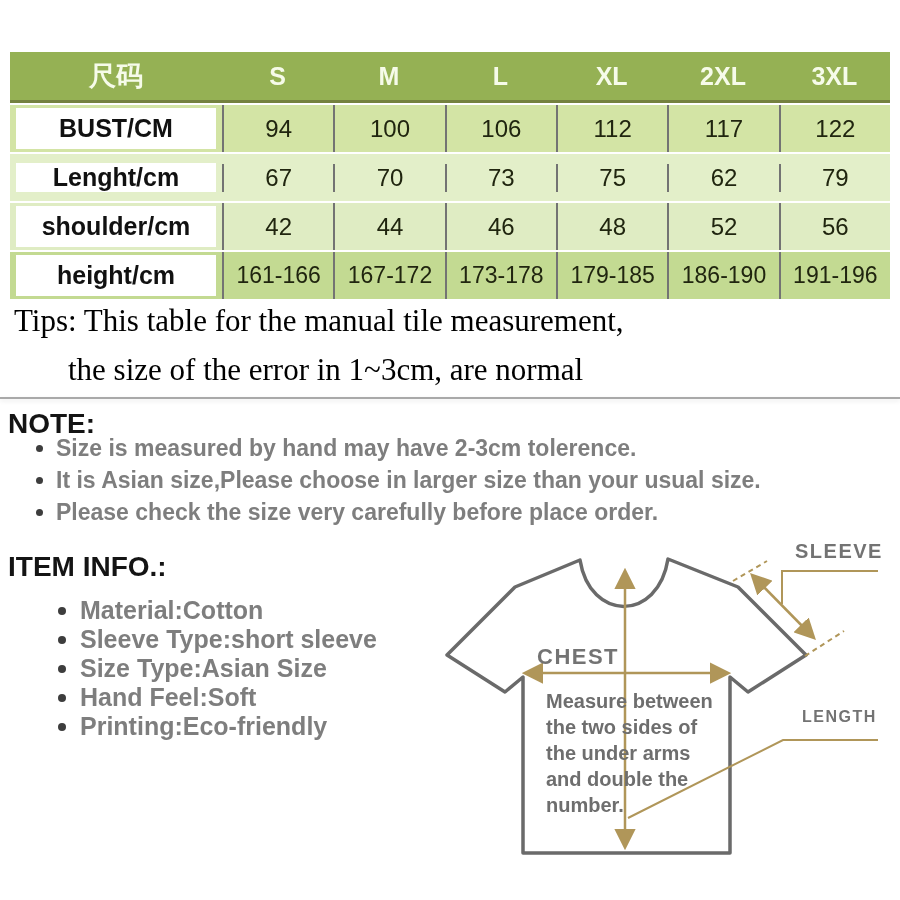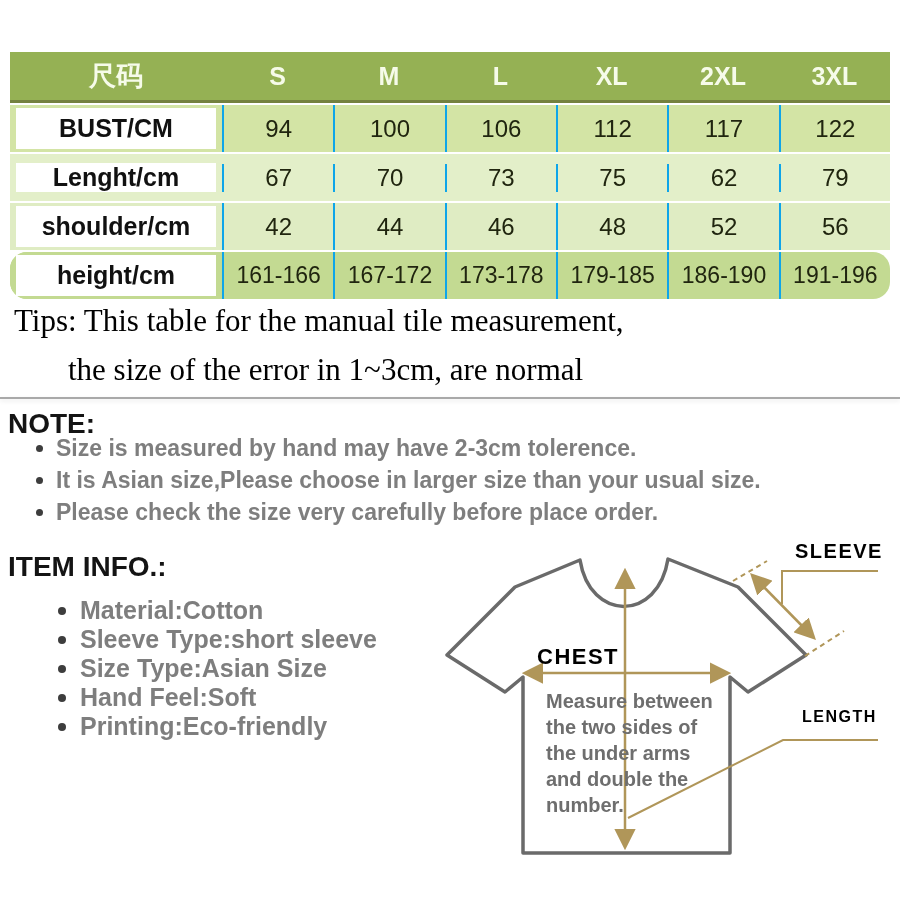--- a/index.html
+++ b/index.html
@@ -10,25 +10,25 @@
   .size-table{position:absolute;left:10px;top:52px;width:880px;}
   .thead{display:flex;height:48px;background:#95b154;border-bottom:3px solid #74813f;}
   .th{flex:1;display:flex;align-items:center;justify-content:center;
       color:#f6fbe9;font-weight:700;font-size:25px;}
   .th.label-col{flex:0 0 212px;font-size:27px;}
   .trow{display:flex;height:47px;margin-top:2px;}
   .tlabel-wrap{flex:0 0 212px;display:flex;}
   .tlabel{flex:1;margin:3px 6px;background:#ffffff;display:flex;align-items:center;
           justify-content:center;font-weight:700;font-size:25px;color:#111;}
   .td{flex:1;display:flex;align-items:center;justify-content:center;
-      font-size:24px;color:#20250f;border-left:2px solid #0ea5e9;} 
+      font-size:24px;color:#20250f;border-left:2px solid #737373;} 
   .row0, .row0 .tlabel-wrap{background:#d3e4a5;}
   .row1, .row1 .tlabel-wrap{background:#e3efc9;align-items:center;}
   .row2, .row2 .tlabel-wrap{background:#dfecc3;}
-  .row3, .row3 .tlabel-wrap{background:#c3da92;border-radius:17px;}
+  .row3, .row3 .tlabel-wrap{background:#c3da92;}
   .row3 .td{font-size:23px;}
 
   
   .tips-line{position:absolute;font-family:"Liberation Serif","DejaVu Serif",serif;
              font-size:31px;color:#000;white-space:nowrap;}
   .tips-1{left:14px;top:303px;}
   .tips-2{left:68px;top:352px;}
 
   
   .divider{position:absolute;left:0;top:397px;width:900px;height:2px;background:#a9a9a9;
@@ -46,21 +46,21 @@
   .item-list li{margin-bottom:4px;height:25px;}
   .dot{display:inline-block;border-radius:50%;background:#3d3d3d;flex:0 0 auto;}
   .note-list .dot{width:7px;height:7px;margin-right:13px;}
   .item-list .dot{width:8px;height:8px;margin-right:14px;}
   .btxt{font-weight:700;color:#7e7e7e;}
   .note-list .btxt{font-size:23px;}
   .item-list .btxt{font-size:25px;}
 
   
   .diagram-svg{position:absolute;left:430px;top:530px;width:470px;height:330px;}
-  .diag-lbl{position:absolute;color:#000000;font-weight:700;letter-spacing:1.5px;white-space:nowrap;}
+  .diag-lbl{position:absolute;color:#737373;font-weight:700;letter-spacing:1.5px;white-space:nowrap;}
   .lbl-sleeve{left:795px;top:540px;font-size:20px;}
   .lbl-length{left:786px;top:708px;font-size:16px;margin-left:16px;}
   .lbl-chest{left:537px;top:644px;font-size:22px;}
   .measure-note{position:absolute;left:546px;top:688px;width:178px;
                 font-size:20px;line-height:26px;font-weight:600;color:#6e6e6e;}
 </style>
 </head>
 <body>
 
 <div class="canvas">

